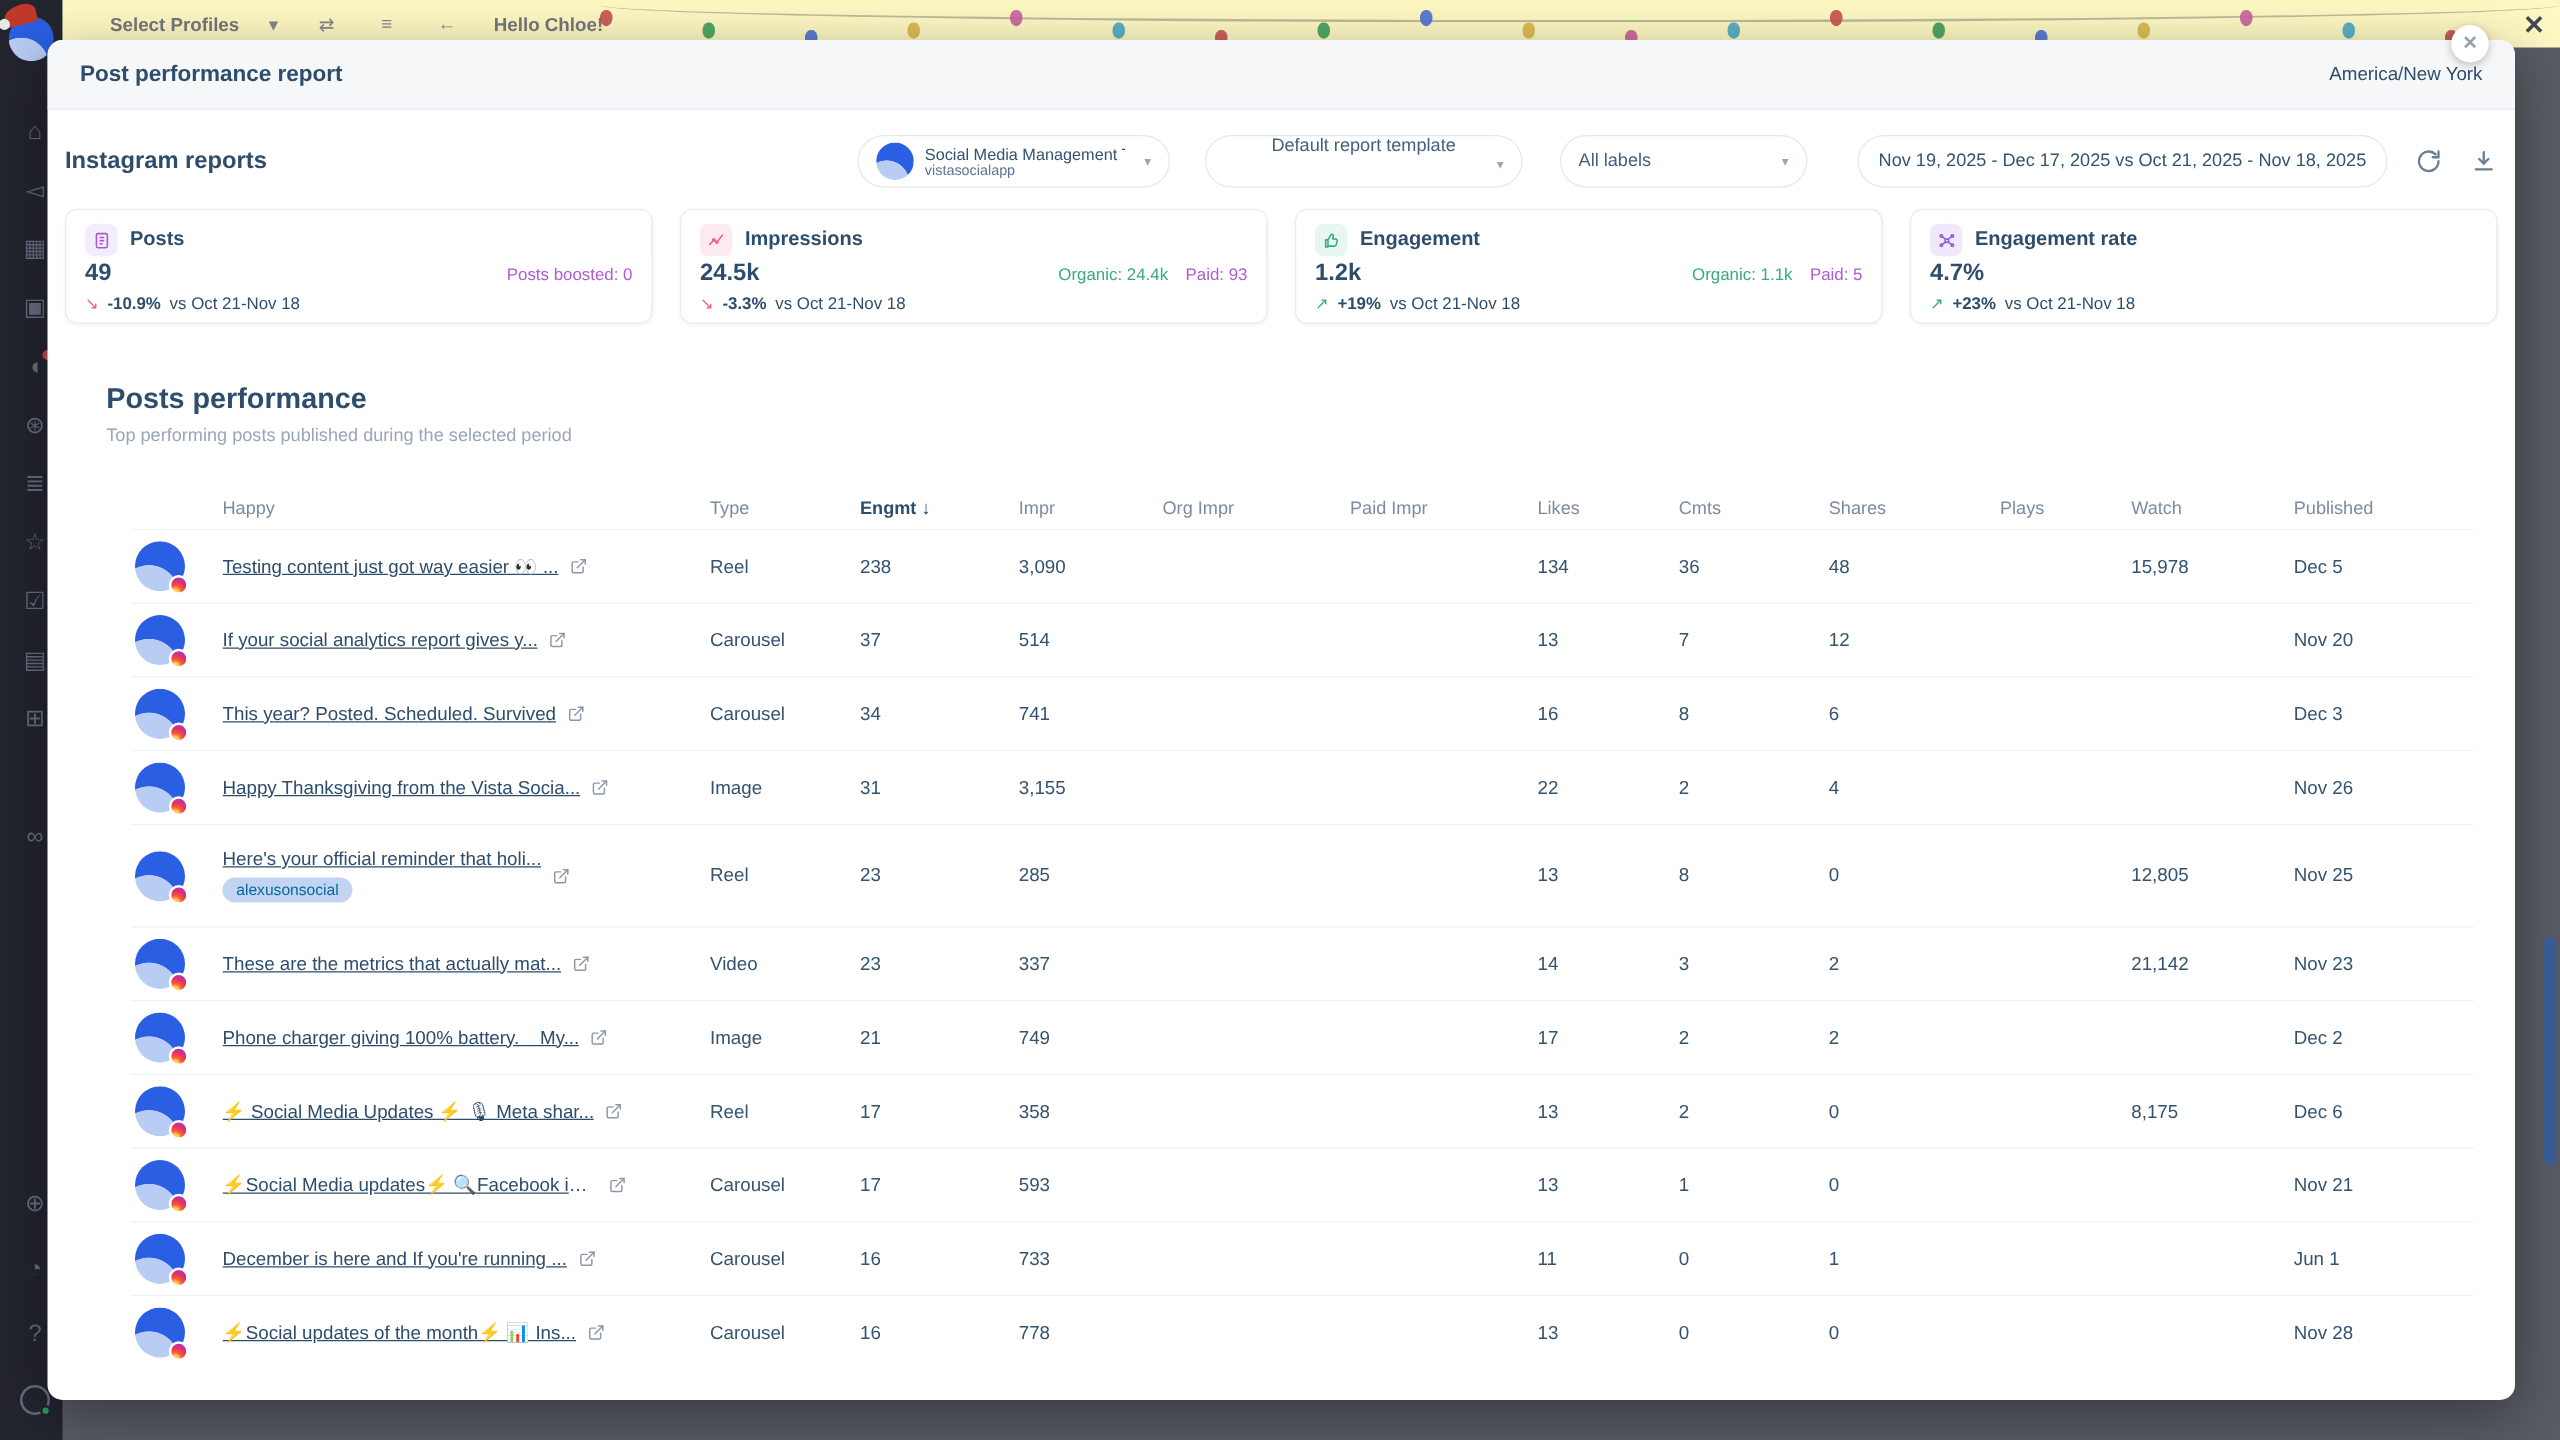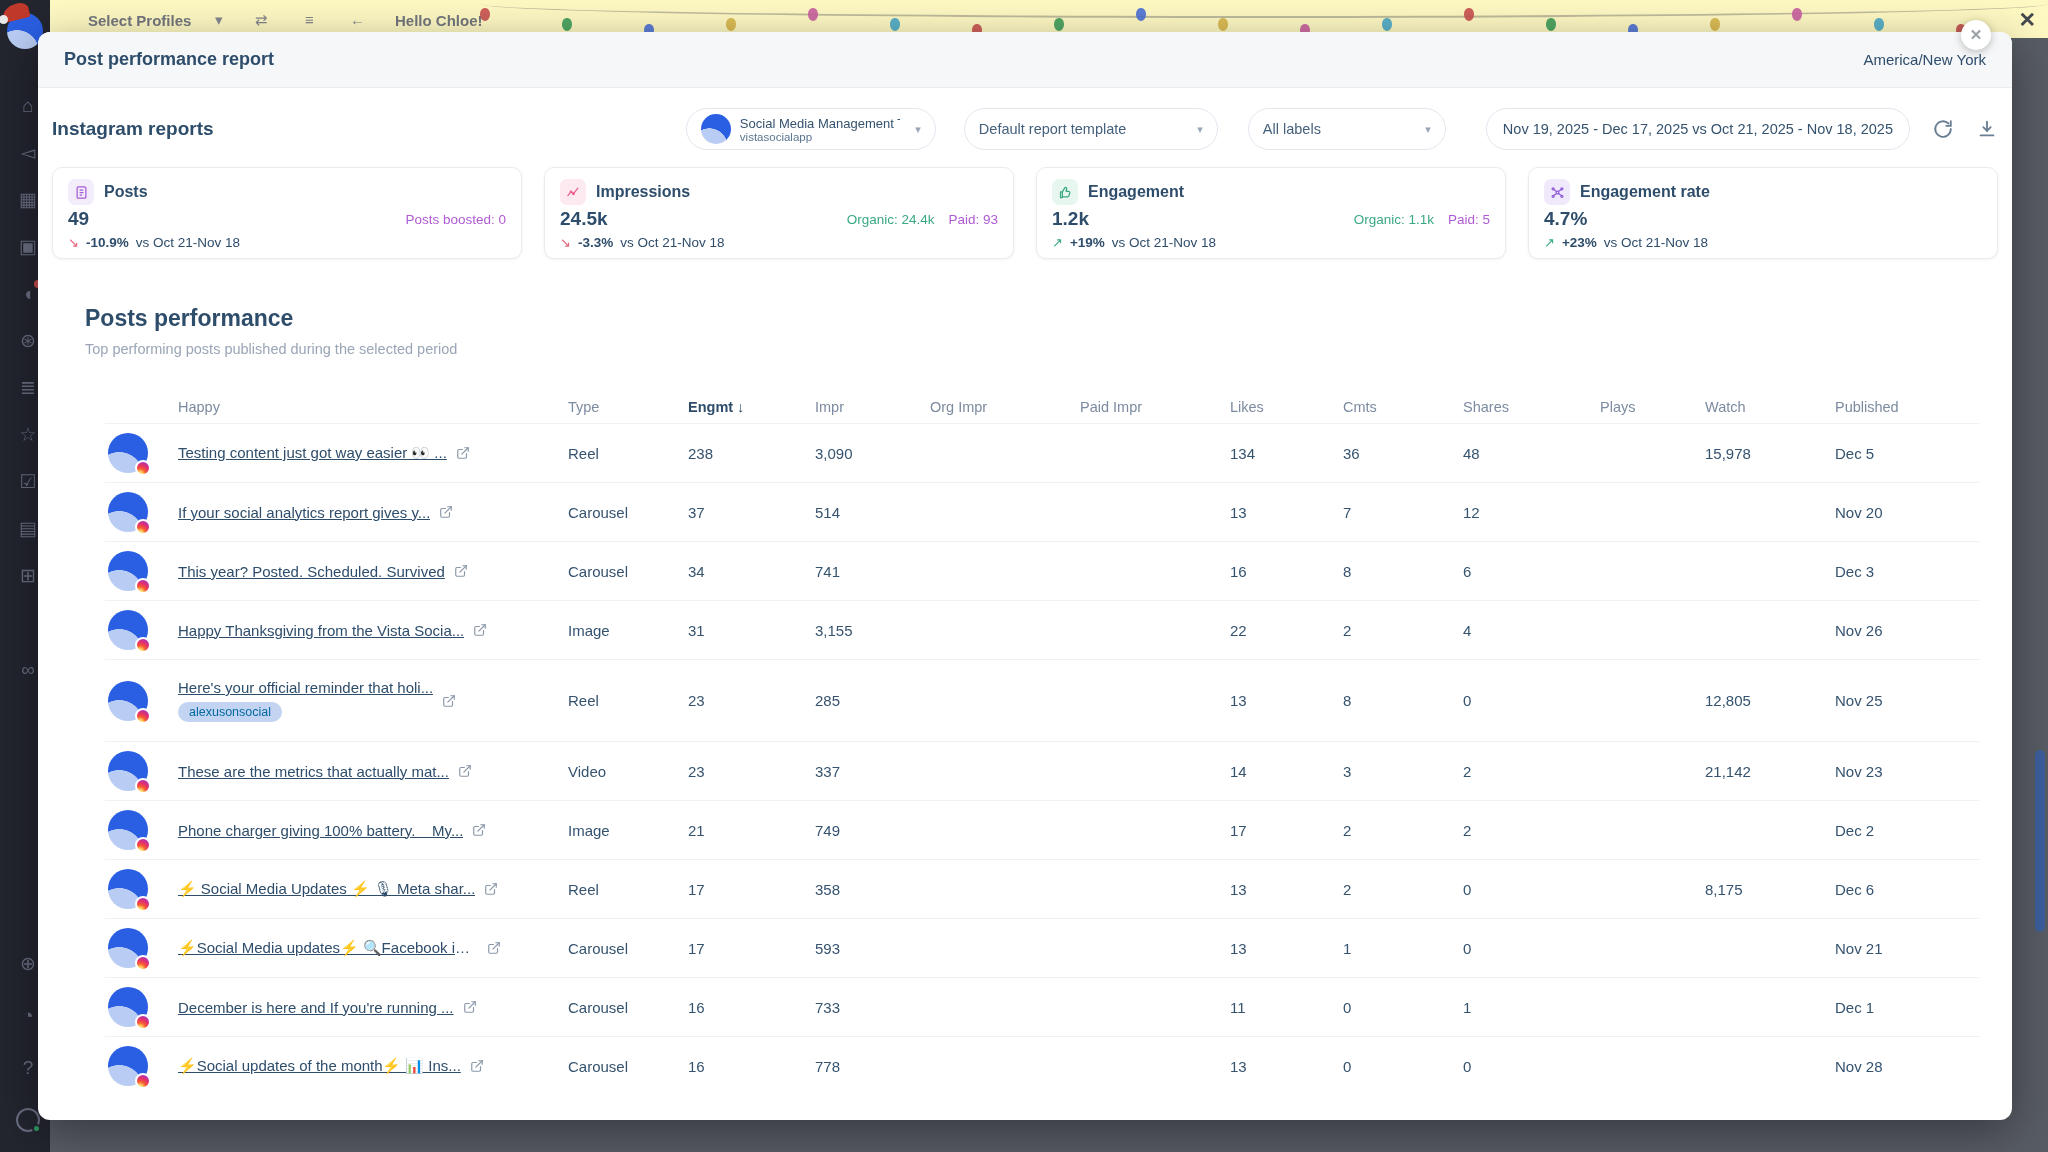--- a/index.html
+++ b/index.html
@@ -49,21 +49,21 @@
   .section-heading { font-size:19px; font-weight:bold; color:#2e4d6b; }
   .select { height:42px; border:1px solid #e2e7ee; border-radius:21px; background:#fff;
             display:flex; align-items:center; padding:0 14px; cursor:pointer; }
   .sel-profile { margin-left:auto; width:250px; gap:9px; }
   .mini-avatar { width:30px; height:30px; border-radius:50%; flex:none;
             background: radial-gradient(circle at 28% 108%, #b9cdf4 0 46%, transparent 47%), #2a5fe3; }
   .sel-profile .two-line { overflow:hidden; }
   .sel-name { font-size:13px; color:#35536f; white-space:nowrap; overflow:hidden; }
   .sel-handle { font-size:11.5px; color:#5b7590; }
   .caret { color:#9aa5b5; font-size:11px; margin-left:auto; padding-left:6px; }
-  .sel-template { width:254px; margin-left:28px; font-size:14.5px; color:#44607c; }
+  .sel-template { width:254px; margin-left:28px; font-size:14.5px; color:#44607c;flex-direction:column; }
   .sel-labels  { width:198px; margin-left:30px; font-size:14.5px; color:#44607c; }
   .date-range { height:42px; border:1px solid #e2e7ee; border-radius:21px; background:#fff; margin-left:40px;
             display:flex; align-items:center; padding:0 16px; font-size:14.5px; color:#35536f; white-space:nowrap; cursor:pointer; }
   .tool-ic { margin-left:22px; cursor:pointer; display:flex; align-items:center; }
   
   .stat-cards { display:grid; grid-template-columns:repeat(4,1fr); gap:22px; margin:17px 14px 0; }
   .card { background:#fff; border:1px solid #e8ecf1; border-radius:10px; padding:11px 15px;
           box-shadow:0 1px 3px rgba(40,60,90,.07); height:92px; }
   .card-head { display:flex; gap:10px; align-items:center; }
   .chip-ic { width:26px; height:26px; border-radius:7px; display:flex; align-items:center; justify-content:center; flex:none; }
@@ -636,21 +636,21 @@
             <div>Carousel</div>
             <div>16</div>
             <div>733</div>
             <div></div>
             <div></div>
             <div>11</div>
             <div>0</div>
             <div>1</div>
             <div></div>
             <div></div>
-            <div>Dec 1</div>
+            <div>Jun 1</div>
           </div>
           <div class="trow">
             <div>
               <div class="avatar-wrap">
                 <div class="avatar"></div>
                 <div class="ig-badge"></div>
               </div>
             </div>
             <div class="post-cell">
               <div class="post-main">

